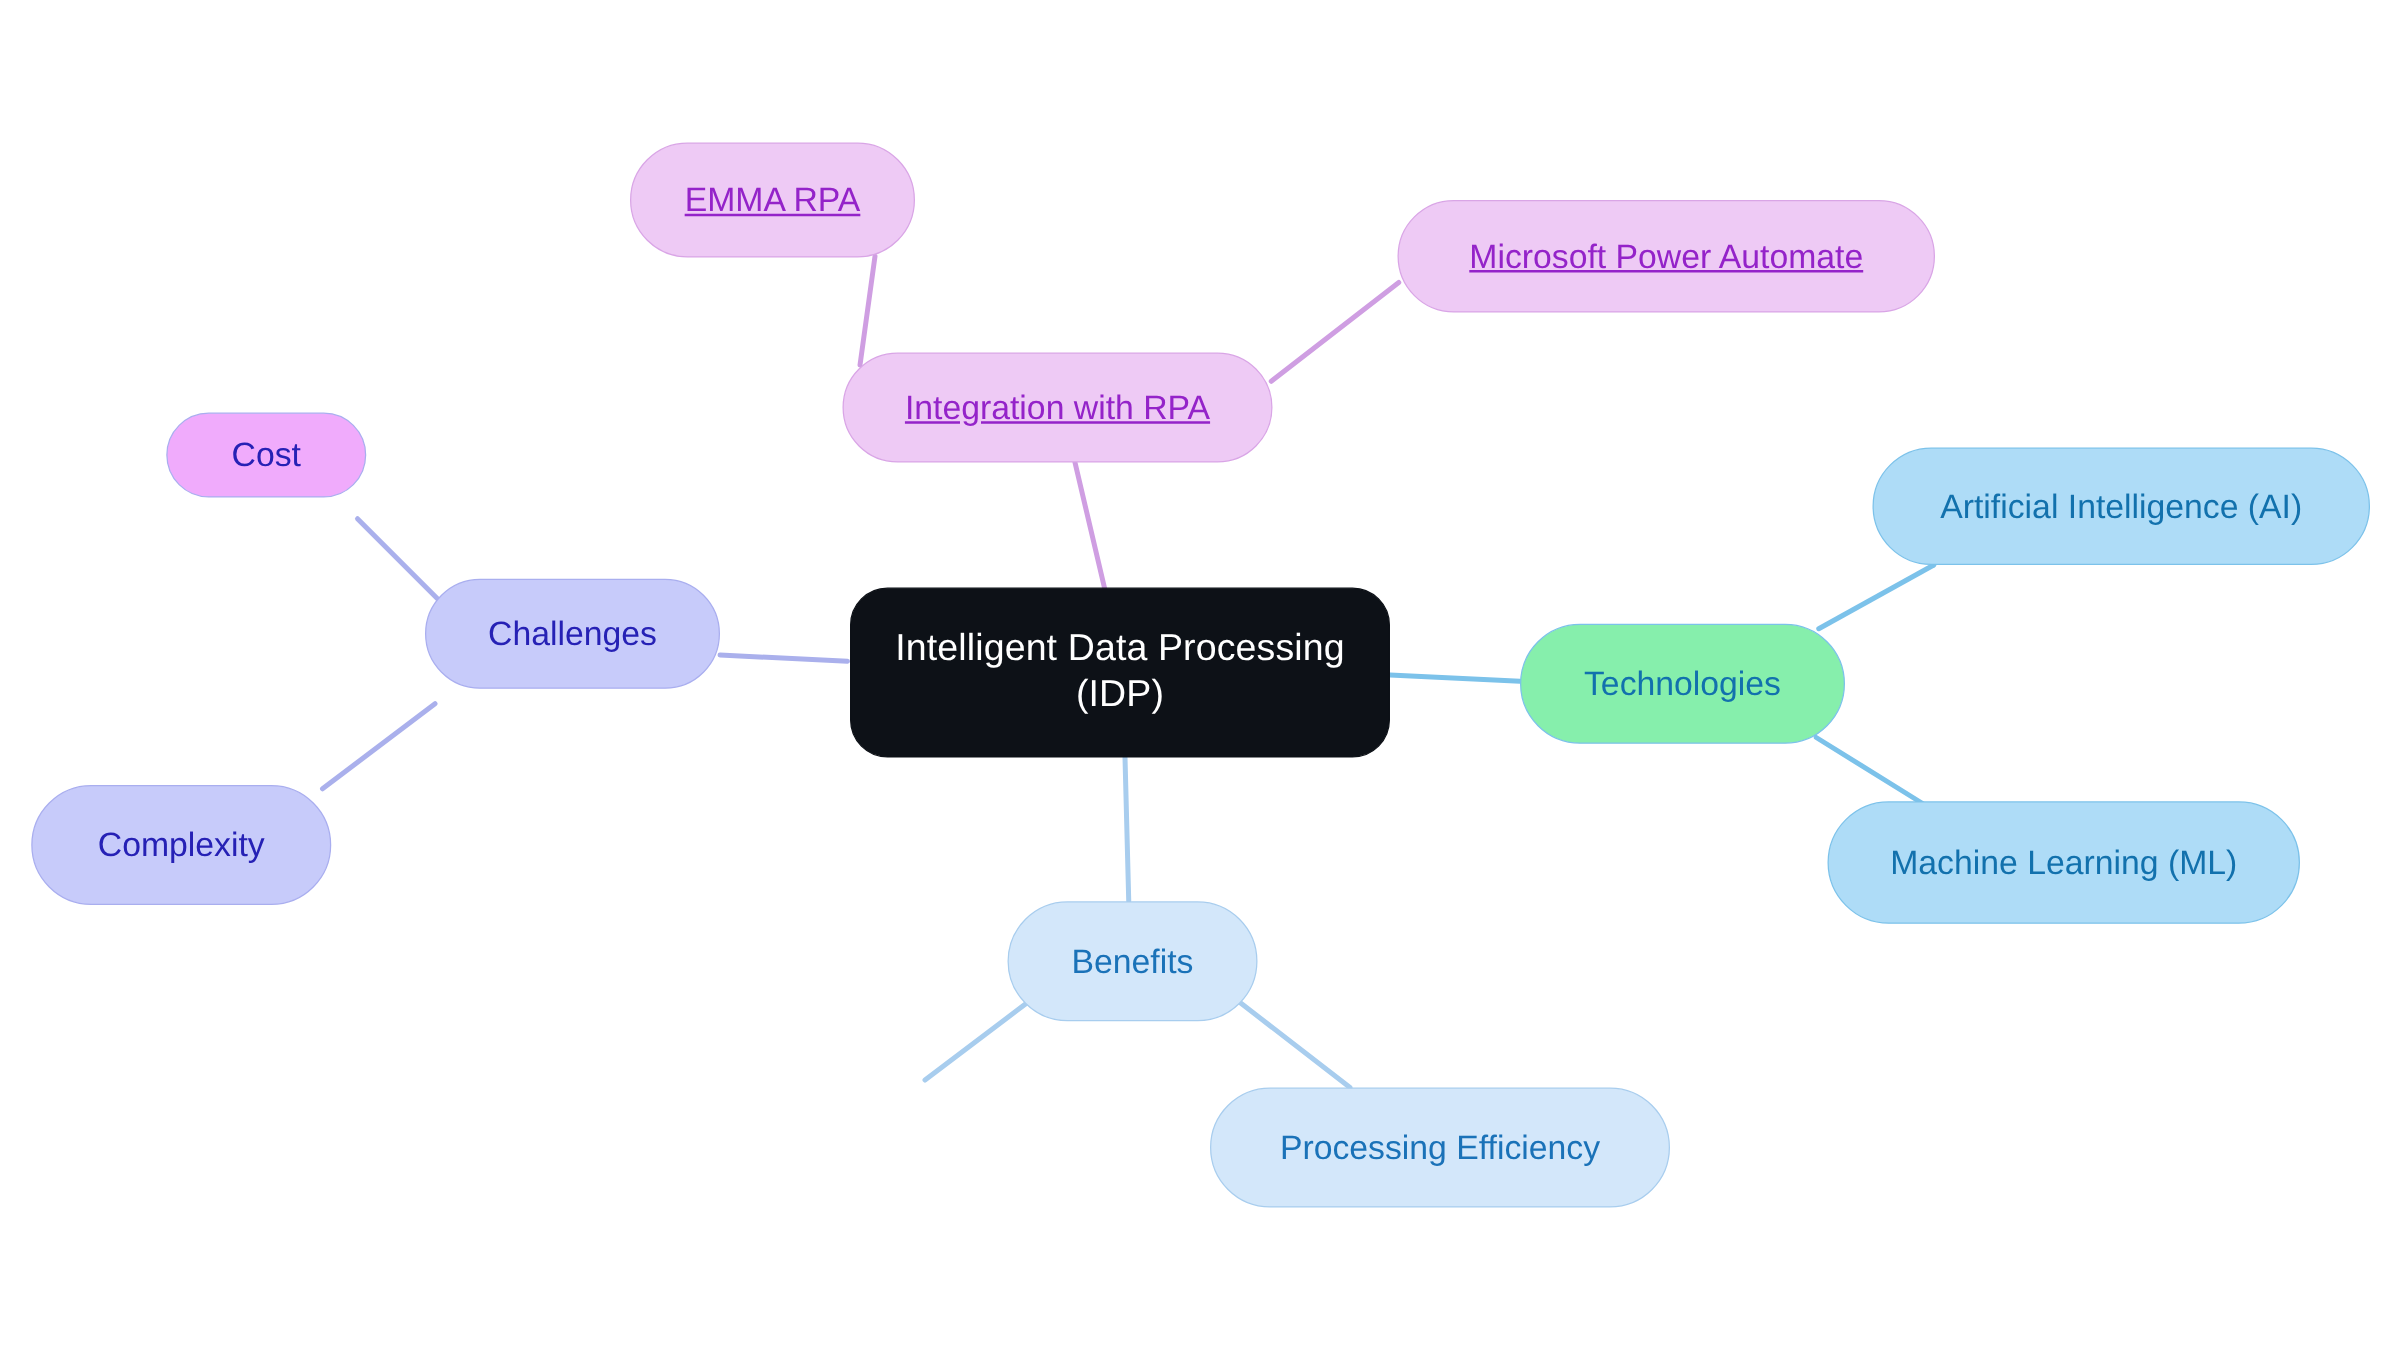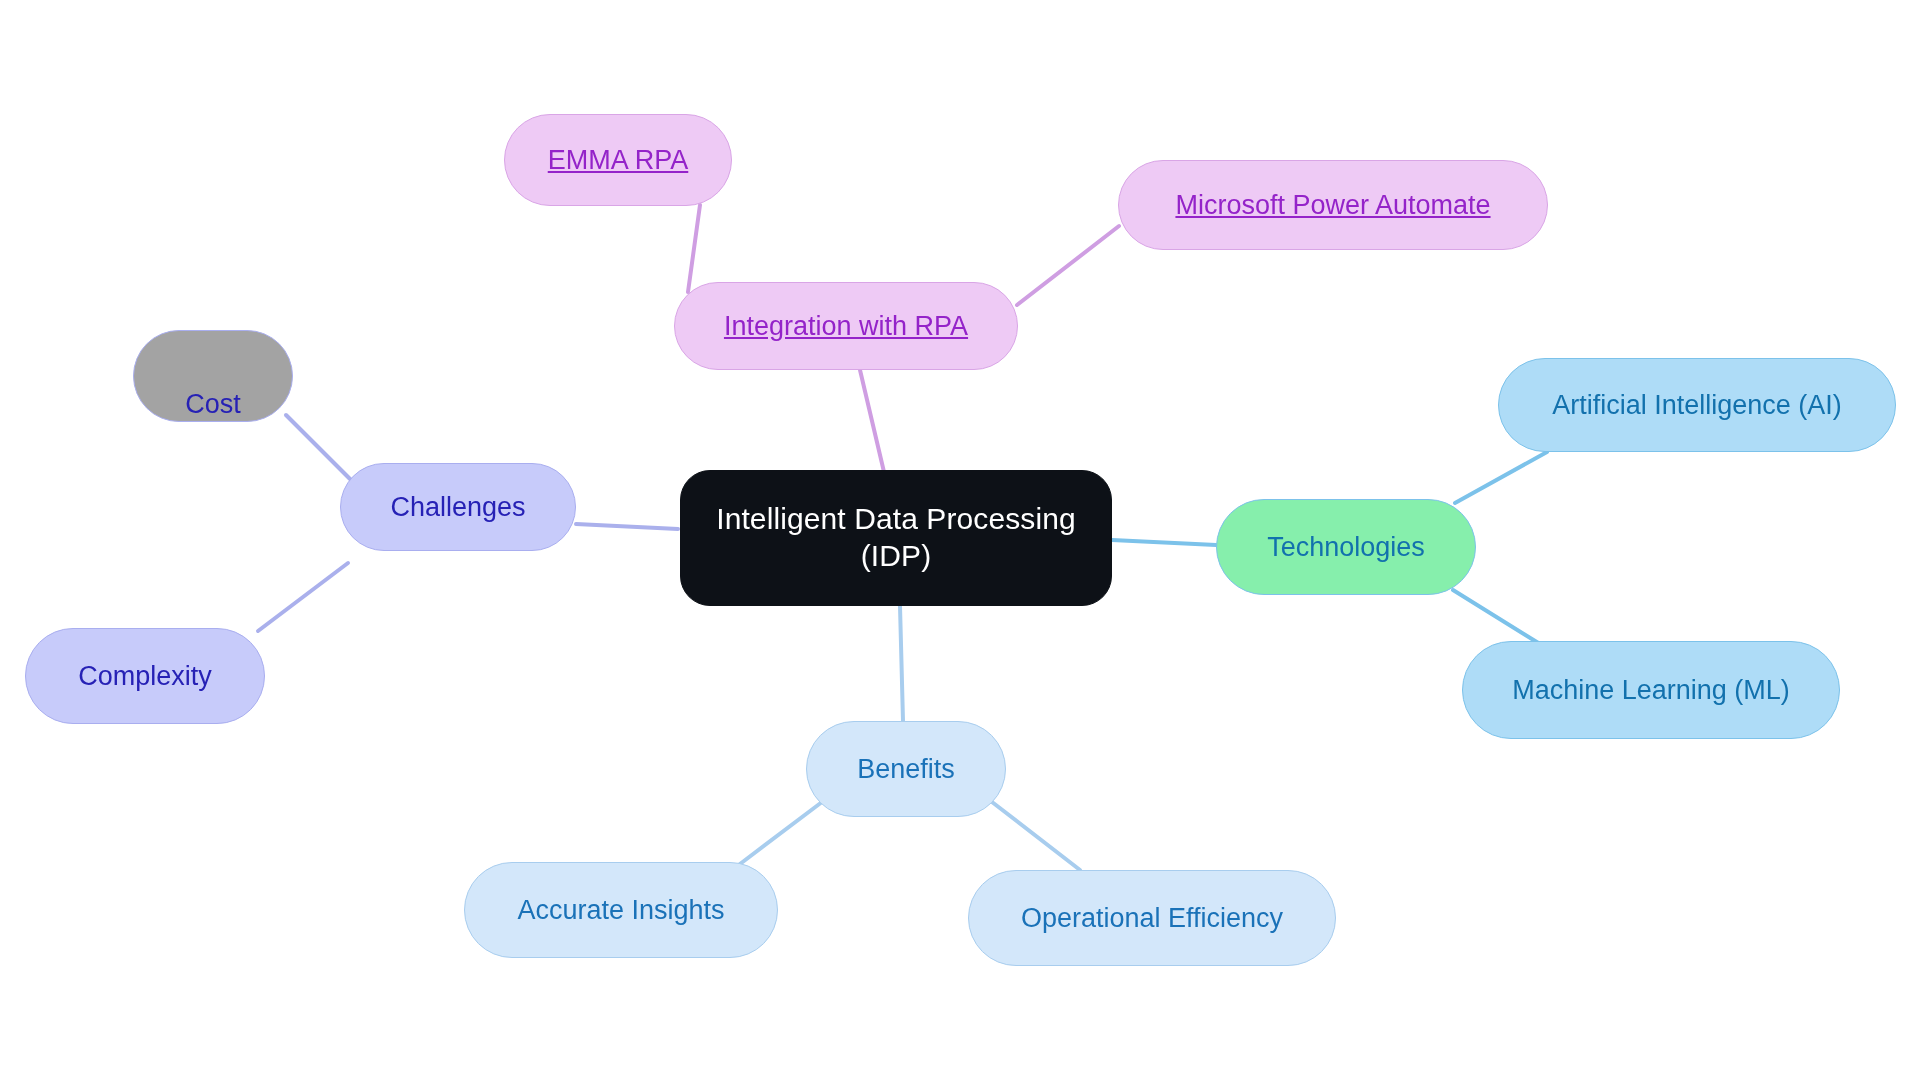--- a/index.html
+++ b/index.html
@@ -109,40 +109,37 @@
   <div class="node node-leaf c-pink" style="left: 504px; top: 114px; width: 228px; height: 92px; background: rgb(238, 202, 245); border-color: rgb(217, 165, 230); color: rgb(148, 35, 201);">
     <span>EMMA RPA</span>
   </div>
   <div class="node node-leaf c-pink" style="left: 1118px; top: 160px; width: 430px; height: 90px; background: rgb(238, 202, 245); border-color: rgb(217, 165, 230); color: rgb(148, 35, 201);">
     <span>Microsoft Power Automate</span>
   </div>
 
   <div class="node node-branch c-purple" style="left: 340px; top: 463px; width: 236px; height: 88px; background: rgb(199, 203, 250); border-color: rgb(169, 174, 239); color: rgb(38, 33, 181);">
     <span>Challenges</span>
   </div>
-  <div class="node node-leaf c-purple" style="left: 133px; top: 330px; width: 160px; height: 92px; background: #a3a3a3; border-color: rgb(169, 174, 239); color: rgb(38, 33, 181); align-items: flex-end;">
+  <div class="node node-leaf c-purple" style="left: 133px; top: 330px; width: 160px; height: 68px; background: #f0abfc; border-color: rgb(169, 174, 239); color: rgb(38, 33, 181);">
     <span>Cost</span>
   </div>
   <div class="node node-leaf c-purple" style="left: 25px; top: 628px; width: 240px; height: 96px; background: rgb(199, 203, 250); border-color: rgb(169, 174, 239); color: rgb(38, 33, 181);">
     <span>Complexity</span>
   </div>
 
   <div class="node node-branch c-blue-strong" style="left: 1216px; top: 499px; width: 260px; height: 96px; background: #86efac; border-color: rgb(124, 194, 234); color: rgb(18, 113, 173);">
     <span>Technologies</span>
   </div>
   <div class="node node-leaf c-blue-strong" style="left: 1498px; top: 358px; width: 398px; height: 94px; background: rgb(174, 220, 247); border-color: rgb(124, 194, 234); color: rgb(18, 113, 173);">
     <span>Artificial Intelligence (AI)</span>
   </div>
   <div class="node node-leaf c-blue-strong" style="left: 1462px; top: 641px; width: 378px; height: 98px; background: rgb(174, 220, 247); border-color: rgb(124, 194, 234); color: rgb(18, 113, 173);">
     <span>Machine Learning (ML)</span>
   </div>
 
   <div class="node node-branch c-blue-soft" style="left: 806px; top: 721px; width: 200px; height: 96px; background: rgb(211, 231, 250); border-color: rgb(168, 205, 238); color: rgb(26, 114, 184);">
     <span>Benefits</span>
   </div>
-  <div class="node node-leaf c-blue-soft" style="left: 464px; top: 862px; width: 314px; height: 96px; background: rgb(211, 231, 250); border-color: rgb(168, 205, 238); color: rgb(26, 114, 184);">
-    <span>Accurate Insights</span>
-  </div>
   <div class="node node-leaf c-blue-soft" style="left: 968px; top: 870px; width: 368px; height: 96px; background: rgb(211, 231, 250); border-color: rgb(168, 205, 238); color: rgb(26, 114, 184);">
-    <span>Operational Efficiency</span>
+    <span>Processing Efficiency</span>
   </div>
 
 </div>
 
 </body></html>

